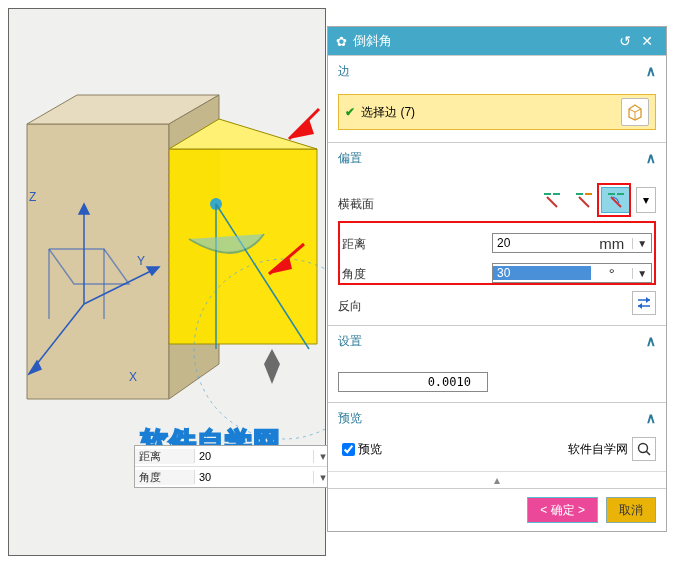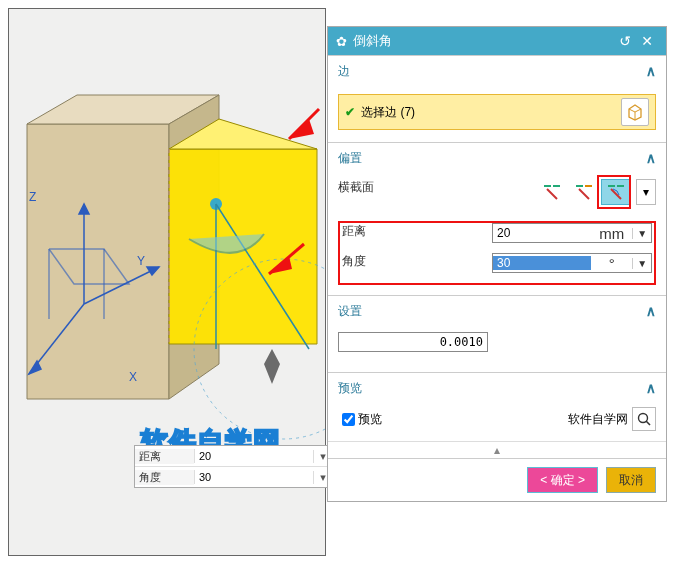--- a/index.html
+++ b/index.html
@@ -16,37 +16,37 @@
   .panel{position:absolute;left:327px;top:26px;width:338px;border:1px solid #aaa;background:#fff}
   .titlebar{height:28px;background:#44a9c8;color:#fff;display:flex;align-items:center;padding:0 8px;font-size:13px}
   .titlebar .tb-icon{margin-right:6px}
   .titlebar .sp{flex:1}
   .titlebar .tb-btn{width:22px;text-align:center;font-size:14px;cursor:pointer}
   .section{border-top:1px solid #ccc}
   .sec-head{display:flex;align-items:center;height:30px;padding:0 10px;color:#2b7a99;cursor:pointer}
   .sec-head .sp{flex:1}
   .sec-head .caret{color:#2b7a99;font-size:14px;font-weight:bold}
   .sec-body{padding:6px 10px 10px 10px}
-  .row{display:flex;align-items:flex-start;height:30px}
+  .row{display:flex;align-items:flex-end;height:30px}
   .row .lbl{flex:1;color:#333}
   .sel-row{margin:2px 0;height:34px;border:1px solid #e7b733;background:#ffeea3;display:flex;align-items:center;padding:0 6px}
   .sel-row .chk{color:#1a9b1a;font-weight:bold;margin-right:6px}
   .sel-row .sp{flex:1}
   .sel-row .cube{width:26px;height:26px;border:1px solid #bbb;background:#fff;display:flex;align-items:center;justify-content:center;border-radius:2px}
   .mode-btns{display:flex;align-items:center;gap:2px}
   .mode-btn{width:28px;height:24px;border:1px solid transparent;display:flex;align-items:center;justify-content:center;cursor:pointer}
   .mode-btn.sel{background:#8fd6e8;border:1px solid #4ab3cf}
   .mode-drop{width:18px;height:24px;border:1px solid #bbb;display:flex;align-items:center;justify-content:center;cursor:pointer;margin-left:3px}
   .input-box{display:flex;align-items:center;border:1px solid #888;height:20px;box-sizing:border-box}
   .input-box input{border:none;outline:none;width:90px;font-size:12px;padding:0 4px}
   .input-box .unit{width:42px;text-align:center;font-size:15px;color:#333}
   .input-box .dd{width:18px;text-align:center;font-size:10px;border-left:1px solid #ccc;color:#333}
   .input-box.hl input{background:#4a90d9;color:#fff}
   .icon-btn{width:22px;height:22px;border:1px solid #bbb;display:flex;align-items:center;justify-content:center;cursor:pointer;background:#fff}
-  .num-right{width:150px;border:1px solid #888;height:20px;display:flex;align-items:center;justify-content:flex-end;padding:0 4px;font-family:monospace;font-size:12px;box-sizing:border-box}
+  .num-right{width:150px;border:1px solid #888;height:20px;display:flex;align-items:center;justify-content:flex-end;padding:0 16px;font-family:monospace;font-size:12px;box-sizing:border-box}
   .footer{display:flex;align-items:center;justify-content:flex-end;padding:8px 10px;gap:8px;border-top:1px solid #ccc}
   .btn{height:24px;padding:0 12px;border:1px solid #8aa;display:flex;align-items:center;cursor:pointer;font-size:12px}
   .btn.primary{background:#ec4899;color:#fff;border-color:#5cbcd6}
   .btn.ghost{background:#eab308;color:#333}
   .collapse-bar{height:16px;display:flex;align-items:center;justify-content:center;color:#888;border-top:1px solid #ddd}
   .prev-row{display:flex;align-items:center;padding:4px 10px 10px 10px}
   .prev-row .sp{flex:1}
   .red-highlight{position:absolute;border:2px solid #e11;pointer-events:none}
 </style>
 </head>
@@ -194,20 +194,31 @@
         </div>
         <div class="row">
           <span class="lbl">角度</span>
           <div class="input-box hl" style="width:160px">
             <input value="30" style="">
             <span class="unit" style="background:#fff">°</span>
             <span class="dd" style="background:#fff">▼</span>
           </div>
         </div>
       </div>
+      <div class="row">
+        <span class="lbl">反向</span>
+        <span class="icon-btn">
+          <svg width="16" height="16">
+              <line x1="2" y1="5" x2="14" y2="5" stroke="#26c" stroke-width="1.5"></line>
+              <polygon points="14,5 10,2 10,8" fill="#26c"></polygon>
+              <line x1="14" y1="11" x2="2" y2="11" stroke="#26c" stroke-width="1.5"></line>
+              <polygon points="2,11 6,8 6,14" fill="#26c"></polygon>
+            </svg>
+        </span>
+      </div>
     </div>
   </div>
 
   <div class="section">
     <div class="sec-head">
       <span>设置</span>
       <span class="sp"></span>
         <span class="caret">∧</span>
     </div>
     <div class="sec-body">

